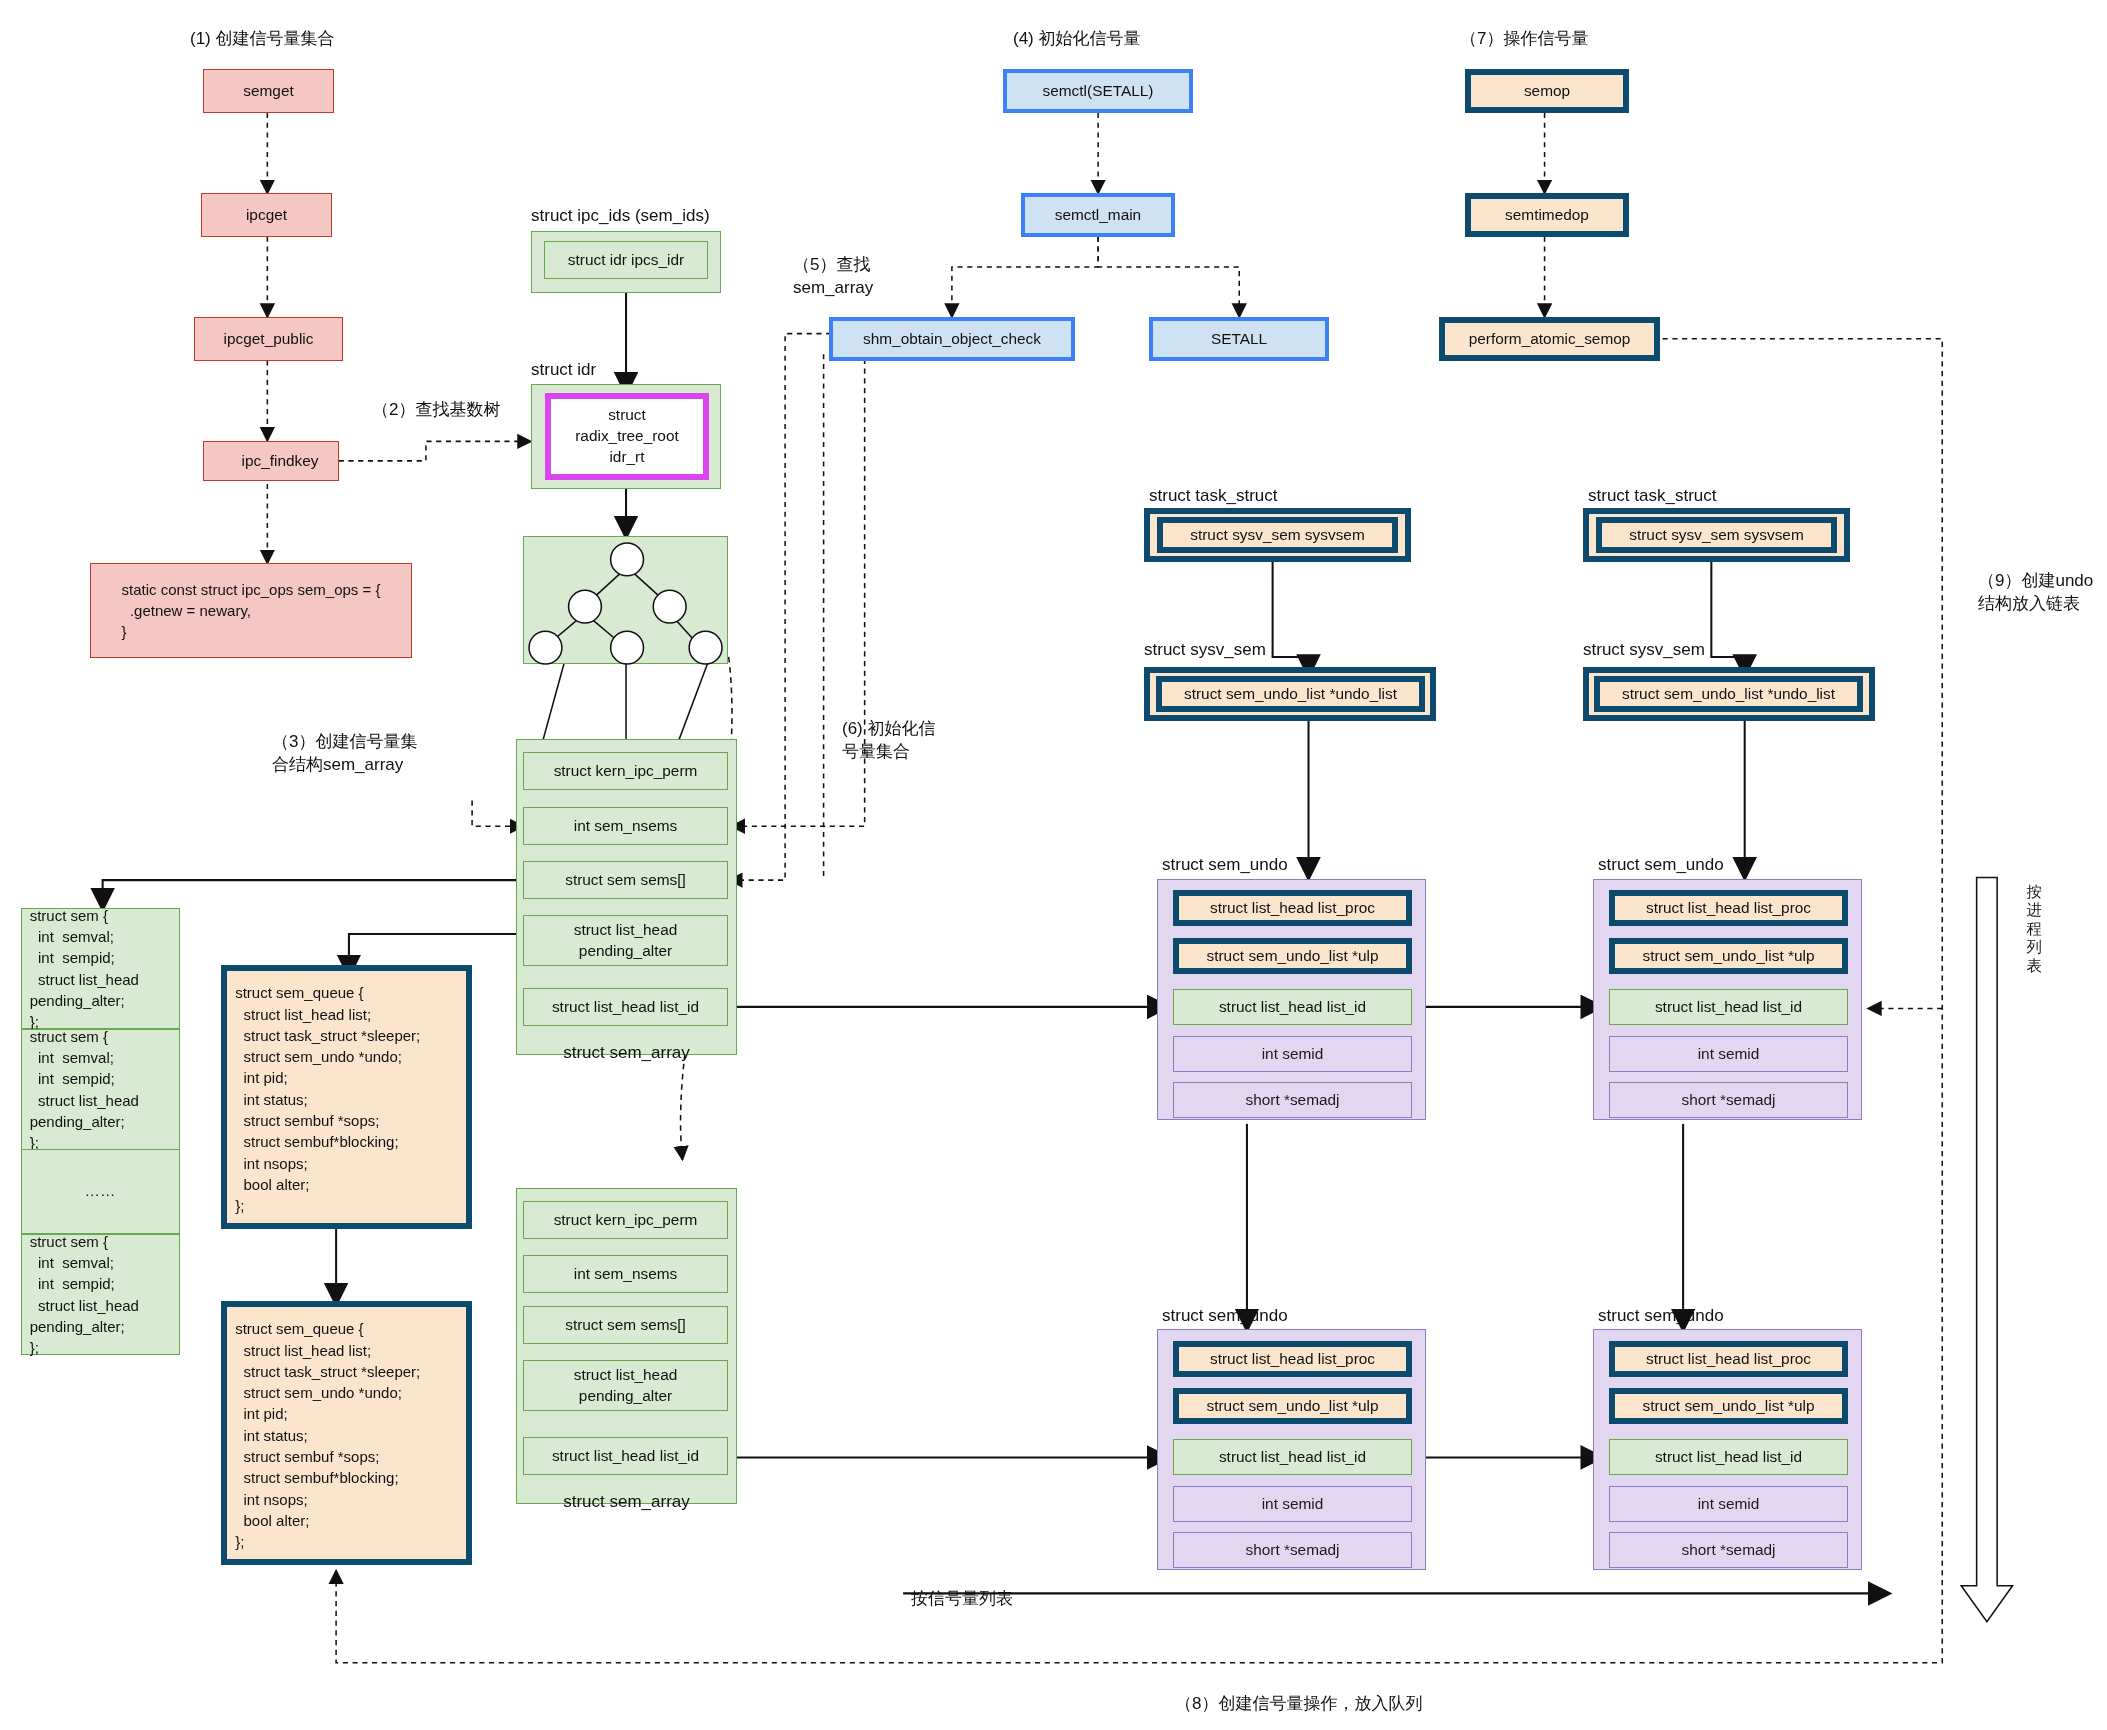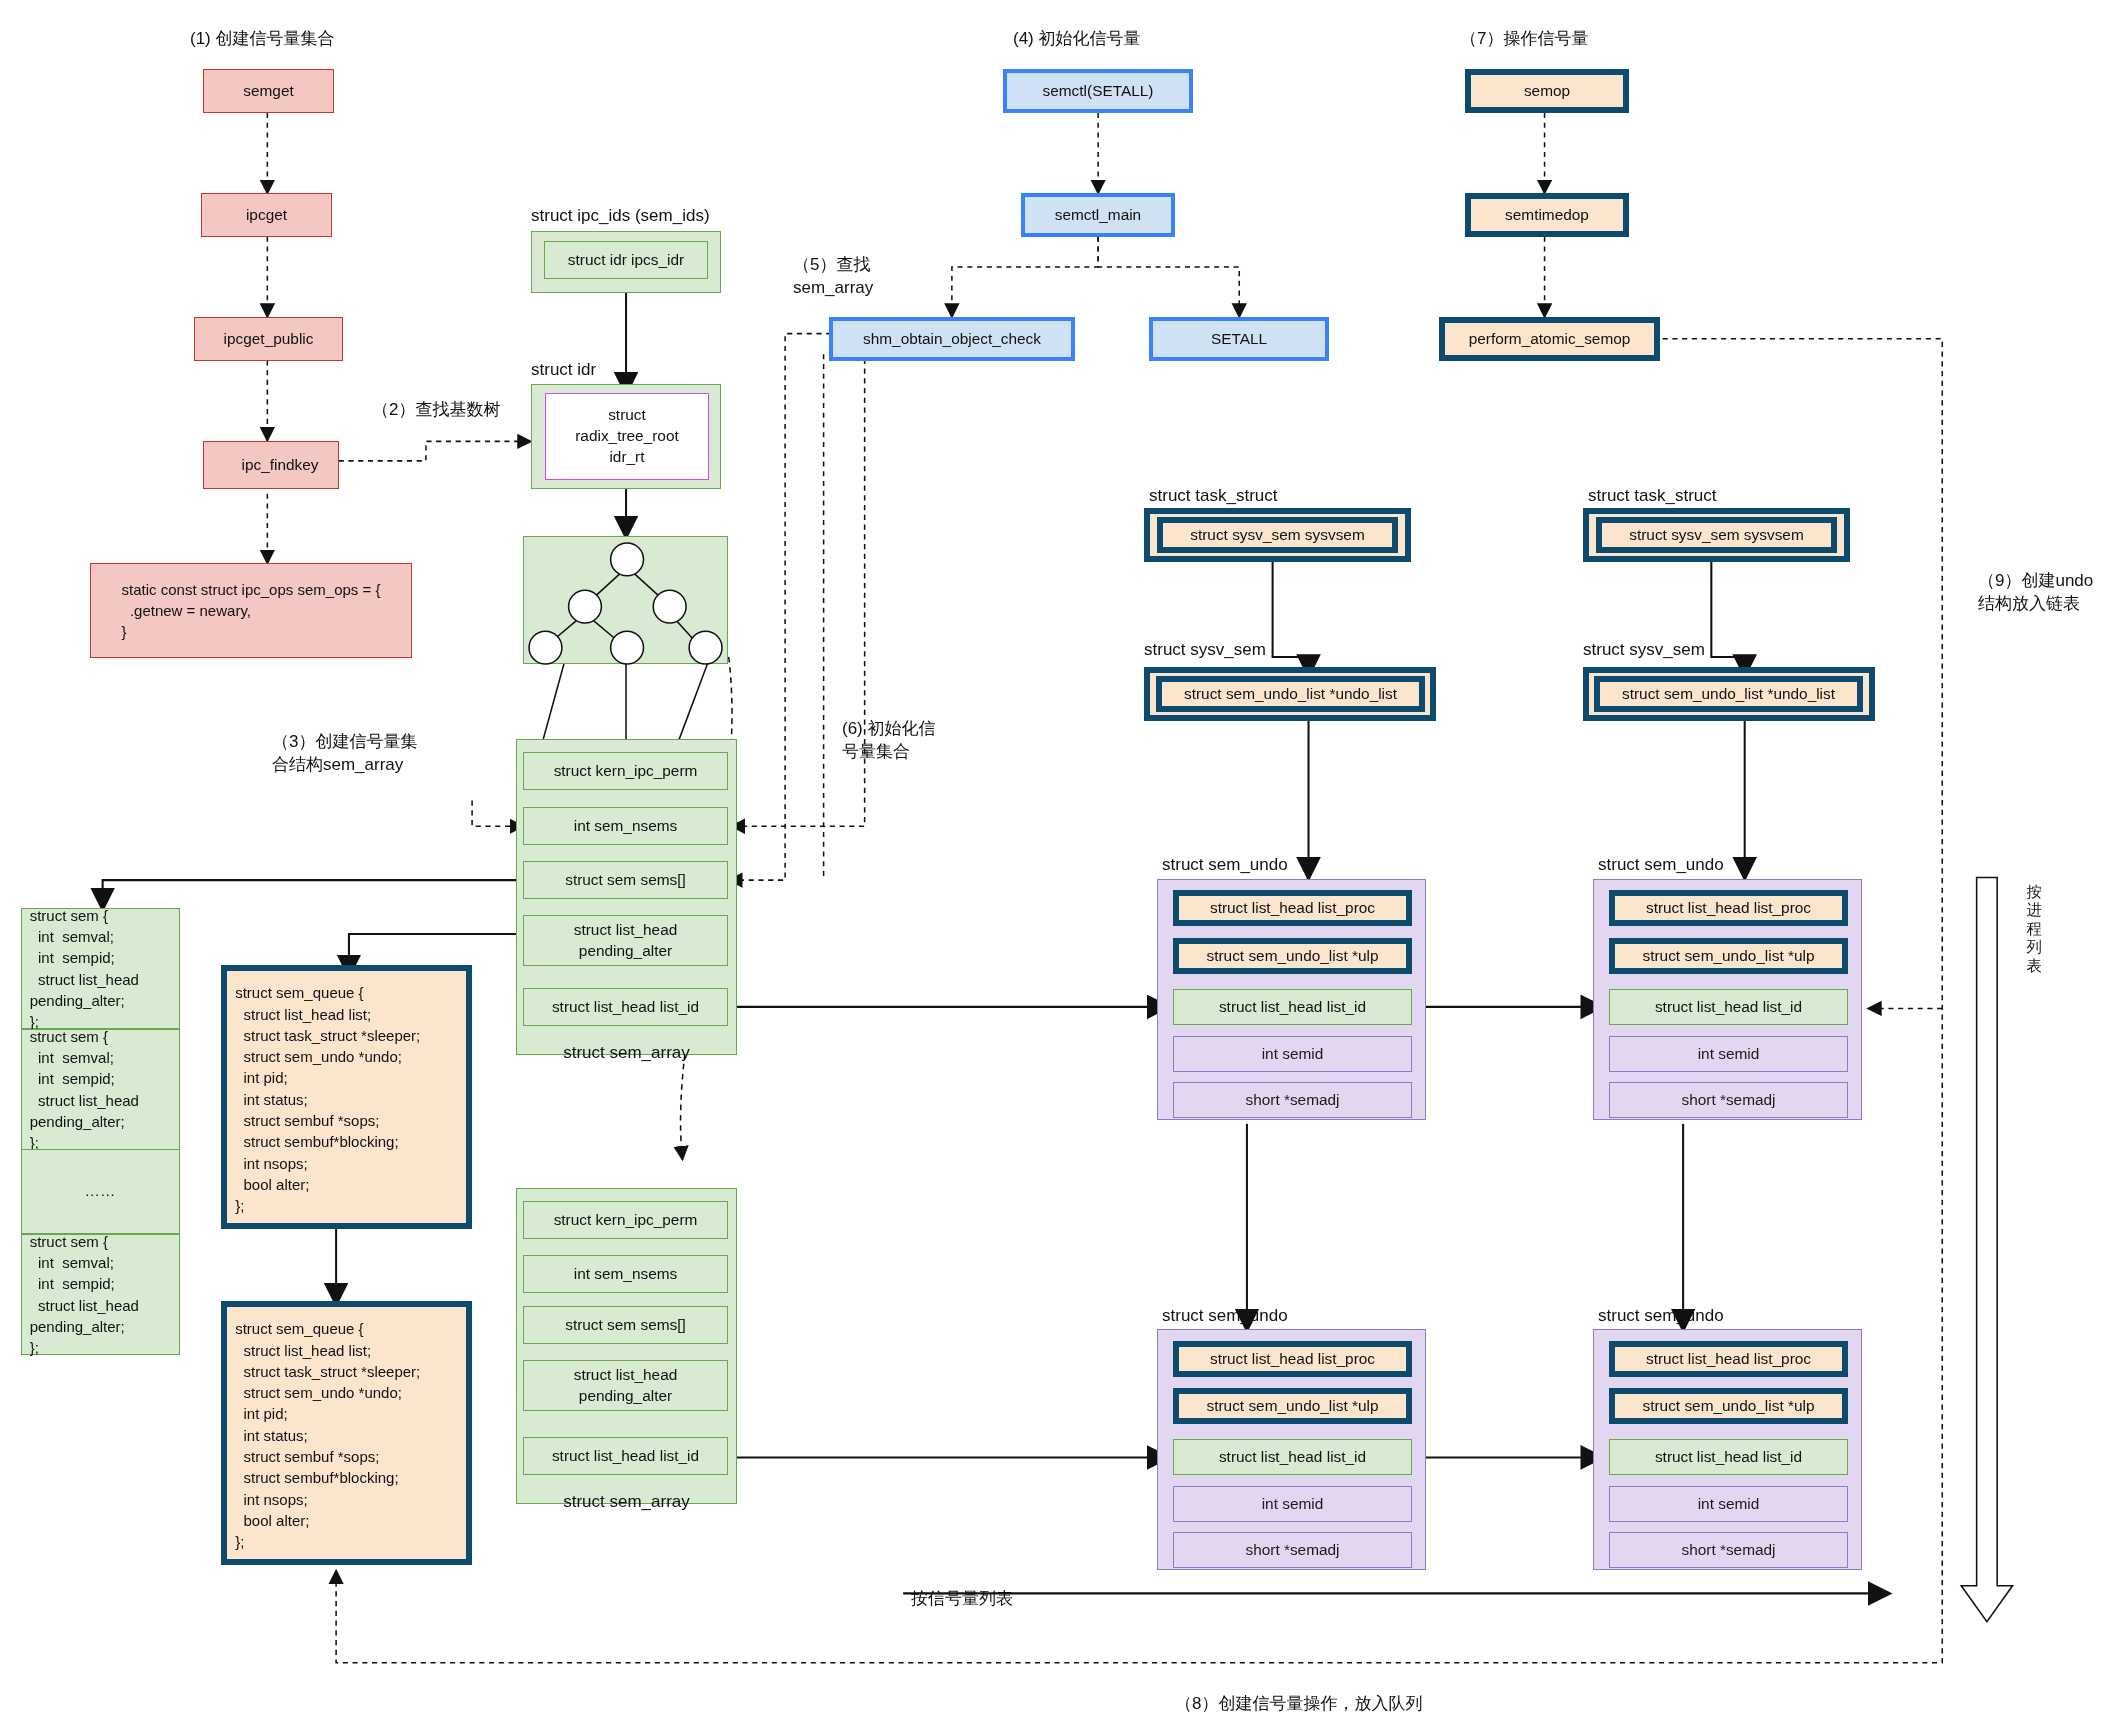--- a/index.html
+++ b/index.html
@@ -7,21 +7,21 @@
   #canvas{position:relative;width:2108px;height:1731px;overflow:hidden;background:#fff;}
   .node{position:absolute;box-sizing:border-box;display:flex;align-items:center;justify-content:center;text-align:center;line-height:1.35;}
   .lbl{position:absolute;box-sizing:border-box;font-size:17px;color:#111;line-height:1.35;white-space:pre;}
   .lbl.center{text-align:center;}
   
   .red{background:#f4c7c3;border:1px solid #c0392b;color:#111;}
   .green{background:#d9ead3;border:1px solid #6aa84f;color:#111;}
   .orange{background:#fce5cd;border:6px solid #0c4a6e;color:#111;}
   .blue{background:#cfe2f3;border:4px solid #3b82f6;color:#111;}
   .purplebox{background:#e3d6f0;border:1px solid #8e7cc3;}
-  .white{background:#ffffff;border:1px solid #d946ef;color:#111;}
+  .white{background:#ffffff;border:6px solid #d946ef;color:#111;}
   .plainbox{background:#d9ead3;border:1px solid #6aa84f;}
   .boxtext{font-size:15.4px;}
   .codebox{display:block;text-align:left;padding:6.2px 8.2px;font-size:15px;line-height:1.42;white-space:pre;}
   svg.layer{position:absolute;left:0;top:0;width:2108px;height:1731px;pointer-events:none;}
   .vlabel{position:absolute;font-size:15.4px;line-height:1.2;text-align:center;width:20.5px;white-space:pre-wrap;}
 </style>
 </head>
 <body>
 
 <div id="canvas">
@@ -114,21 +114,21 @@
   <div class="lbl" style="left:911px;top:1588px;">按信号量列表</div>
   <div class="vlabel" style="left:2024px;top:883px;">按
 进
 程
 列
 表</div>
 
   <div class="node red boxtext" style="left:203px;top:69px;width:131px;height:44px;">semget</div>
   <div class="node red boxtext" style="left:185px;top:193px;width:131px;height:44px;margin-left:16px;">ipcget</div>
   <div class="node red boxtext" style="left:194px;top:317px;width:149px;height:44px;">ipcget_public</div>
-  <div class="node red boxtext" style="left:203px;top:441px;width:136px;height:48px;padding-left:18px;">ipc_findkey</div>
+  <div class="node red boxtext" style="left:203px;top:441px;width:136px;height:40px;padding-left:18px;">ipc_findkey</div>
   <div class="node red" style="left:90px;top:563px;width:322px;height:95px;justify-content:center;">
     <span class="codebox">static const struct ipc_ops sem_ops = {
   .getnew = newary,
 }</span>
   </div>
 
   <div class="lbl" style="left:531px;top:205px;">struct ipc_ids (sem_ids)</div>
   <div class="node plainbox" style="left:531px;top:231px;width:190px;height:62px;"></div>
   <div class="node green boxtext" style="left:544px;top:241px;width:164px;height:38px;background:#d9ead3;">struct idr ipcs_idr</div>
 

